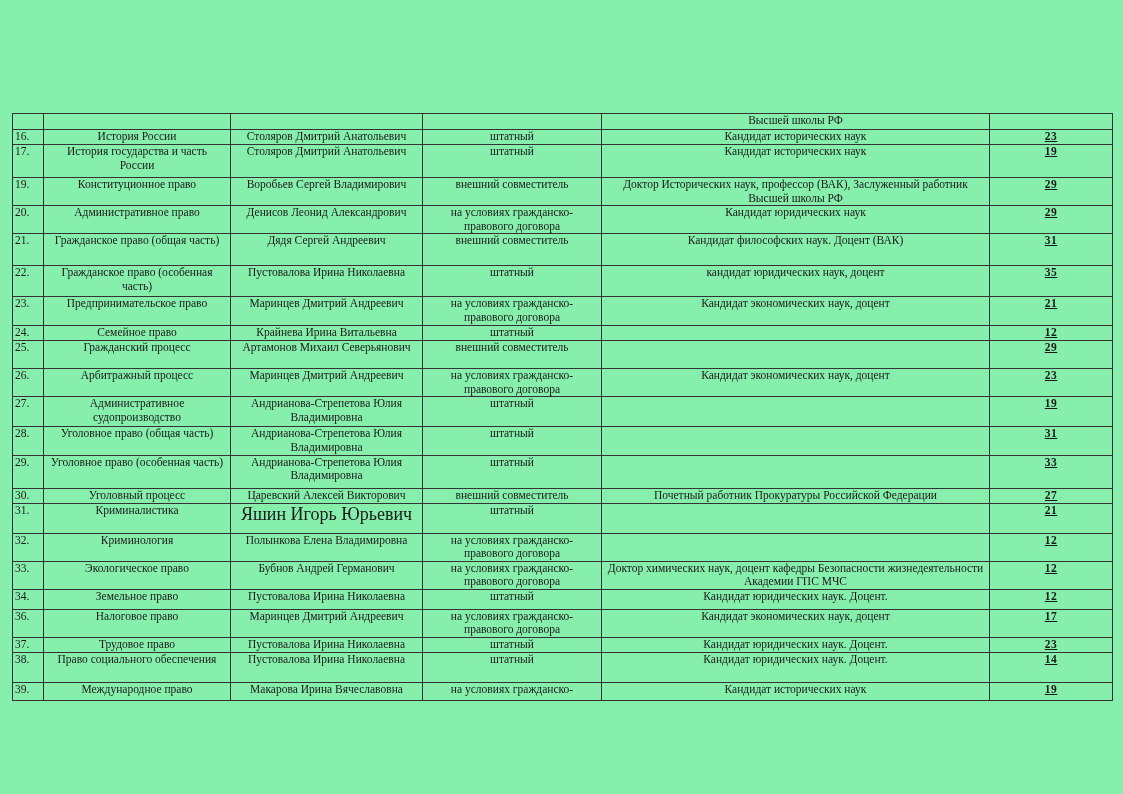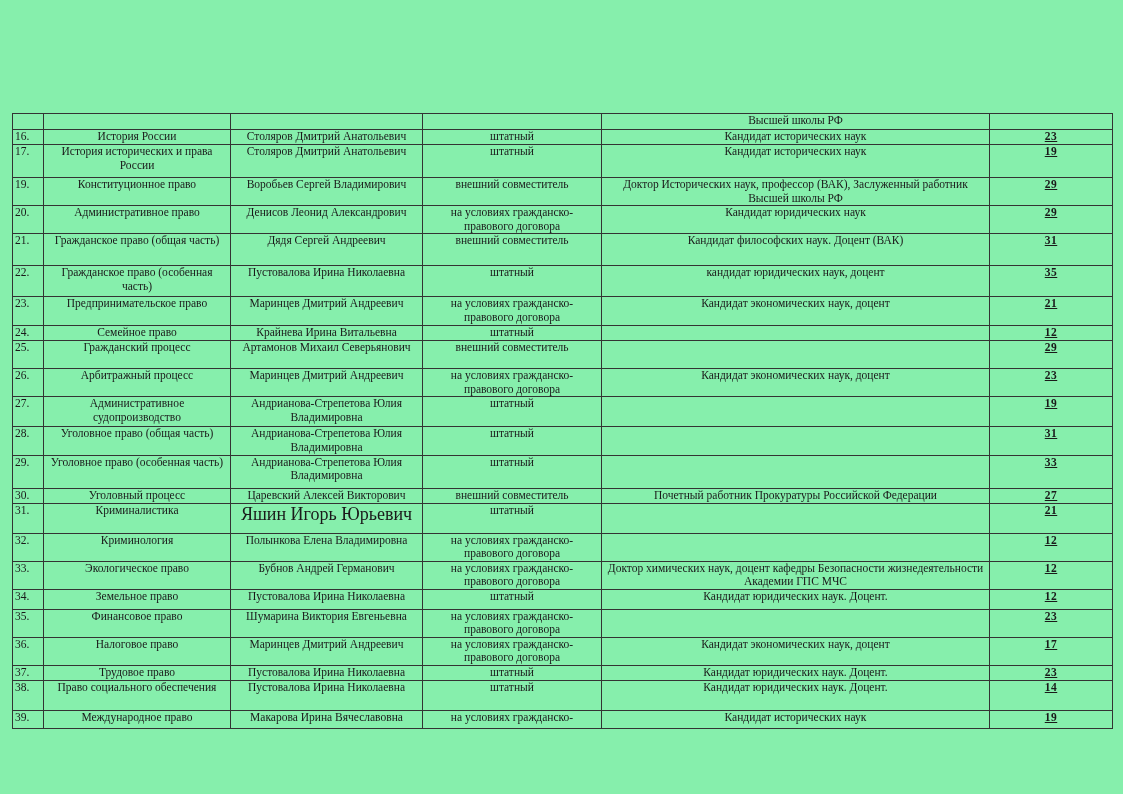--- a/index.html
+++ b/index.html
@@ -53,21 +53,21 @@
         <tr data-row="16." style="height: 15px;">
           <td class="c-num">16.</td>
           <td class="c-subject">История России</td>
           <td class="c-teacher">Столяров Дмитрий Анатольевич</td>
           <td class="c-employment">штатный</td>
           <td class="c-qual">Кандидат исторических наук</td>
           <td class="c-hours">23</td>
         </tr>
         <tr data-row="17." style="height: 33px;">
           <td class="c-num">17.</td>
-          <td class="c-subject">История исторических и права России</td>
+          <td class="c-subject">История государства и часть России</td>
           <td class="c-teacher">Столяров Дмитрий Анатольевич</td>
           <td class="c-employment">штатный</td>
           <td class="c-qual">Кандидат исторических наук</td>
           <td class="c-hours">19</td>
         </tr>
         <tr data-row="19." style="height: 25px;">
           <td class="c-num">19.</td>
           <td class="c-subject">Конституционное право</td>
           <td class="c-teacher">Воробьев Сергей Владимирович</td>
           <td class="c-employment">внешний совместитель</td>
@@ -186,28 +186,20 @@
           <td class="c-qual">Доктор химических наук, доцент кафедры Безопасности жизнедеятельности Академии ГПС МЧС</td>
           <td class="c-hours">12</td>
         </tr>
         <tr data-row="34." style="height: 20px;">
           <td class="c-num">34.</td>
           <td class="c-subject">Земельное право</td>
           <td class="c-teacher">Пустовалова Ирина Николаевна</td>
           <td class="c-employment">штатный</td>
           <td class="c-qual">Кандидат юридических наук. Доцент.</td>
           <td class="c-hours">12</td>
-        </tr>
-        <tr data-row="35." style="height: 26px;">
-          <td class="c-num">35.</td>
-          <td class="c-subject">Финансовое право</td>
-          <td class="c-teacher">Шумарина Виктория Евгеньевна</td>
-          <td class="c-employment">на условиях гражданско-правового договора</td>
-          <td class="c-qual"></td>
-          <td class="c-hours">23</td>
         </tr>
         <tr data-row="36." style="height: 26px;">
           <td class="c-num">36.</td>
           <td class="c-subject">Налоговое право</td>
           <td class="c-teacher">Маринцев Дмитрий Андреевич</td>
           <td class="c-employment">на условиях гражданско-правового договора</td>
           <td class="c-qual">Кандидат экономических наук, доцент</td>
           <td class="c-hours">17</td>
         </tr>
         <tr data-row="37." style="height: 15px;">

